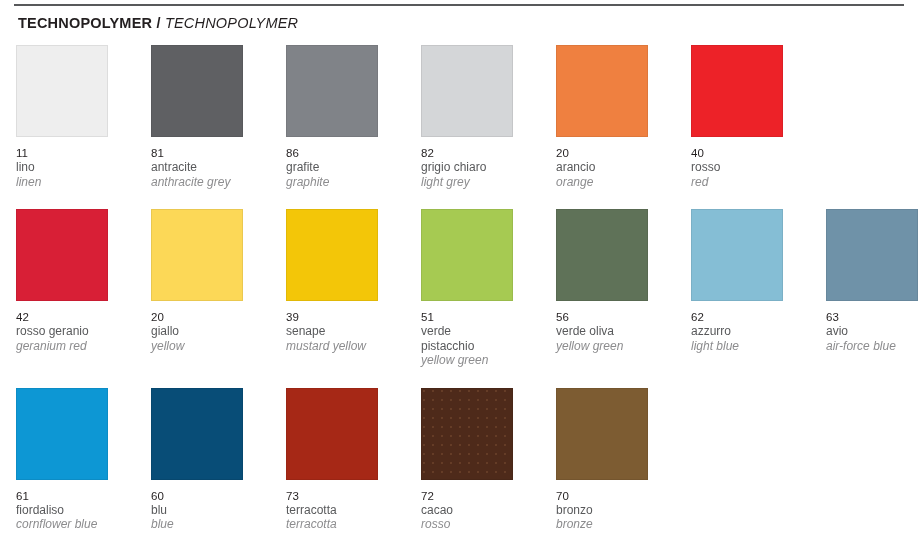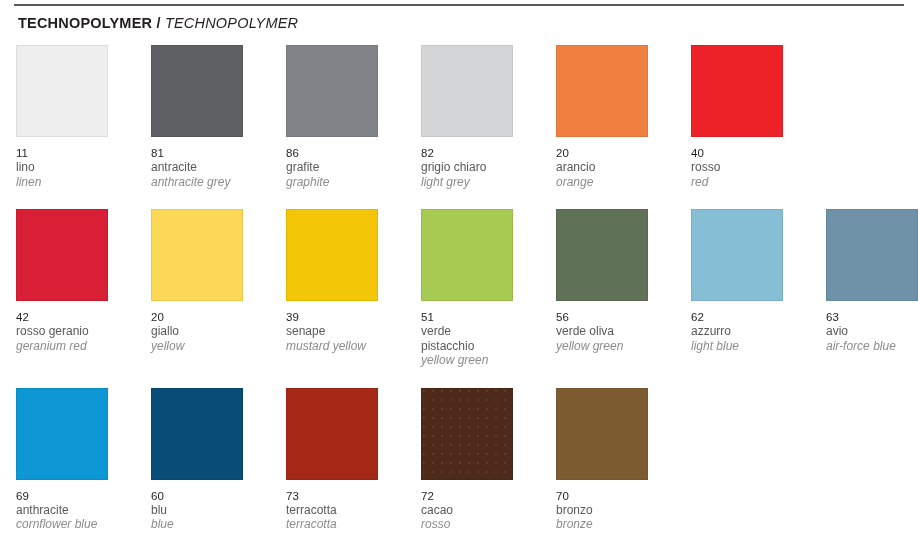--- a/index.html
+++ b/index.html
@@ -216,22 +216,22 @@
           <div class="name-it">avio</div>
           <div class="name-en">air-force blue</div>
         </div>
       </div>
     </div>
 
     <div class="row row-3">
       <div class="cell">
         <div class="swatch" style="background:#0d97d4"></div>
         <div class="labels">
-          <div class="code">69</div>
-          <div class="name-it">anthracite</div>
+          <div class="code">61</div>
+          <div class="name-it">fiordaliso</div>
           <div class="name-en">cornflower blue</div>
         </div>
       </div>
       <div class="cell">
         <div class="swatch" style="background:#084d77"></div>
         <div class="labels">
           <div class="code">60</div>
           <div class="name-it">blu</div>
           <div class="name-en">blue</div>
         </div>

